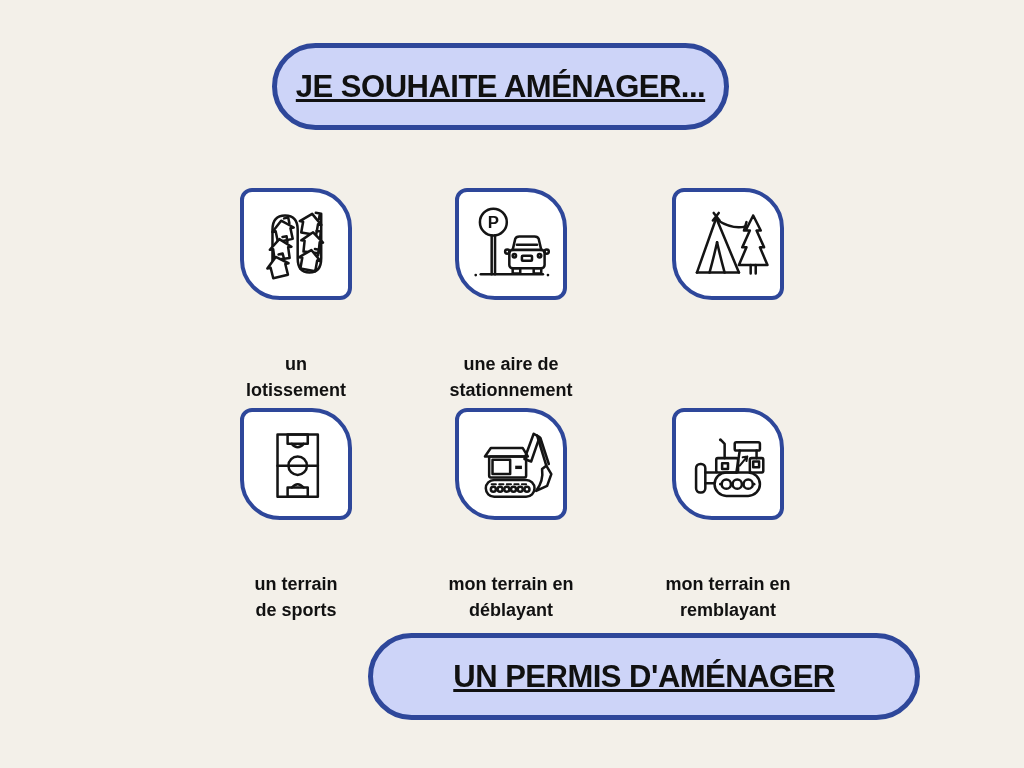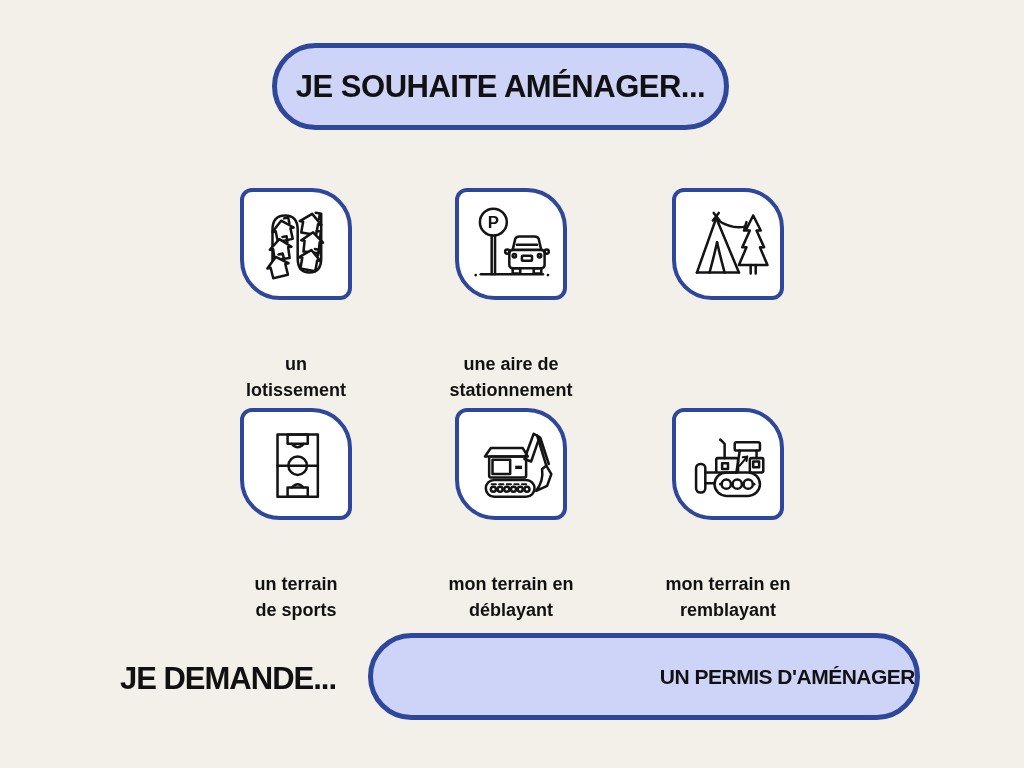--- a/index.html
+++ b/index.html
@@ -9,24 +9,24 @@
     font-family:"Liberation Sans",sans-serif;
     color:var(--text,#111);
     overflow:hidden;
   }
   .pill{
     position:absolute; box-sizing:border-box;
     background:var(--pill_fill,#cdd4f8);
     border:5px solid var(--pill_border,#2e479a);
     border-radius:44px;
     display:flex; align-items:center; justify-content:center;
-    font-weight:bold; letter-spacing:-0.5px;
+    font-weight:bold; letter-spacing:-0.5px;text-decoration:underline;
   }
   #header-pill{ left:272px; top:43px; width:457px; height:87px; font-size:31px; }
-  #footer-pill{ left:368px; top:633px; width:552px; height:87px; font-size:21px;justify-content:flex-end; }
+  #footer-pill{ left:368px; top:633px; width:552px; height:87px; font-size:31px; }
   #footer-prompt{
     position:absolute; left:93px; top:662px; width:270px;
     font-size:31px; font-weight:bold; letter-spacing:-1px;
     text-align:center; line-height:34px;
   }
   .card{
     position:absolute; box-sizing:border-box;
     width:112px; height:112px;
     background:var(--card_fill,#fff);
     border:4px solid var(--card_border,#2e479a);
@@ -180,18 +180,17 @@
 lotissement</div>
   <div class="card-label col2 row1">une aire de
 stationnement</div>
   <div class="card-label col1 row2">un terrain
 de sports</div>
   <div class="card-label col2 row2">mon terrain en
 déblayant</div>
   <div class="card-label col3 row2">mon terrain en
 remblayant</div>
 
-  <div id="footer-prompt">JE DEMANDE...</div>
   <div id="footer-pill" class="pill">
     <span>UN PERMIS D'AMÉNAGER</span>
   </div>
 
 </div>
 
 </body></html>

